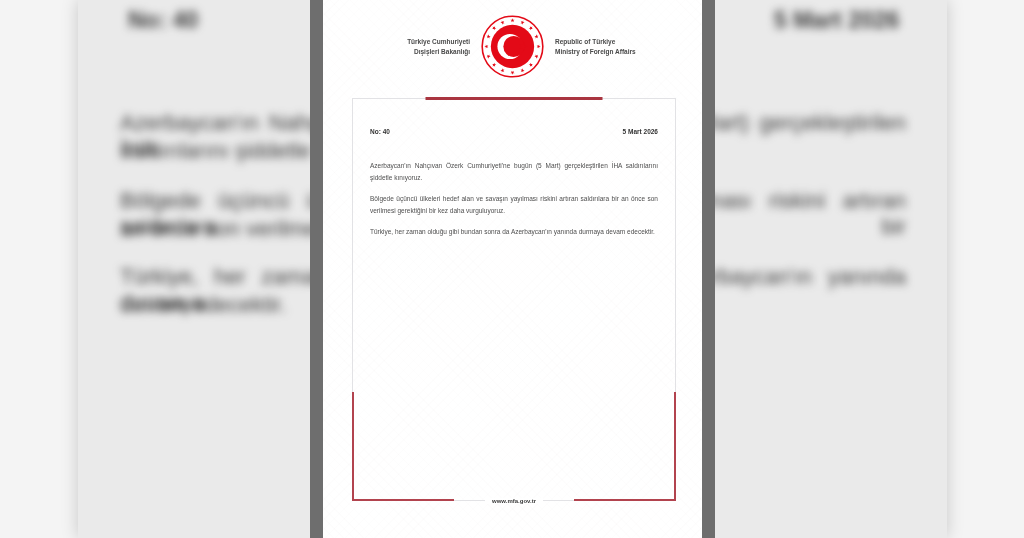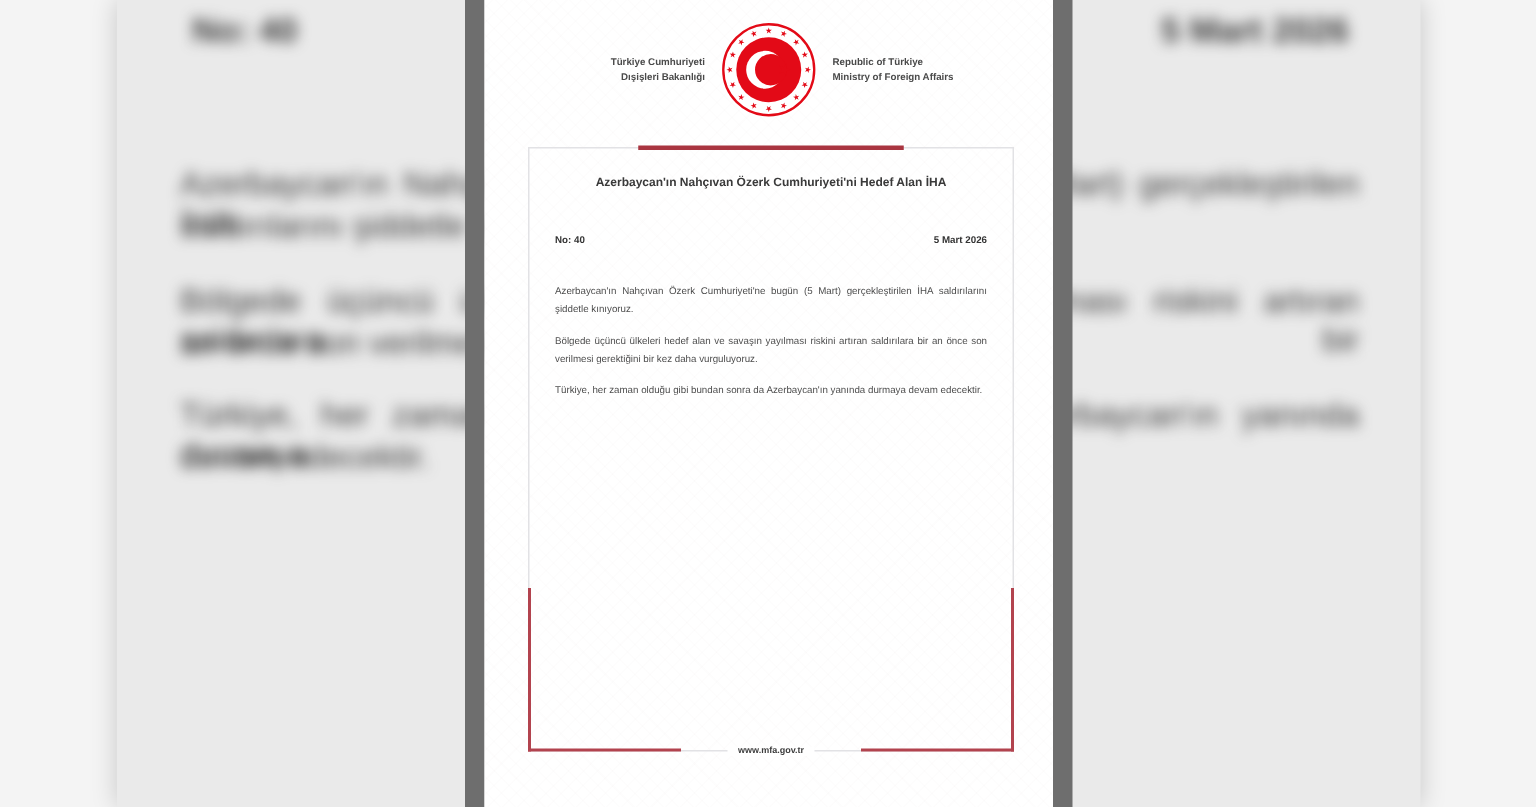--- a/index.html
+++ b/index.html
@@ -106,21 +106,20 @@
     </div>
     <div class="org right">
       <div>Republic of Türkiye</div>
       <div>Ministry of Foreign Affairs</div>
     </div>
 
     <div class="content-box">
       <div class="red-top-line"></div>
 
       <div class="doc-title">
-        <div>Azerbaycan'ın Nahçıvan Özerk Cumhuriyeti'ni Hedef Alan İHA</div>
       </div>
 
       <div class="meta-row">
         <span>No: 40</span>
         <span>5 Mart 2026</span>
       </div>
 
       <div class="doc-body">
         <p>Azerbaycan'ın Nahçıvan Özerk Cumhuriyeti'ne bugün (5 Mart) gerçekleştirilen İHA saldırılarını şiddetle kınıyoruz.</p>
         <p>Bölgede üçüncü ülkeleri hedef alan ve savaşın yayılması riskini artıran saldırılara bir an önce son verilmesi gerektiğini bir kez daha vurguluyoruz.</p>

